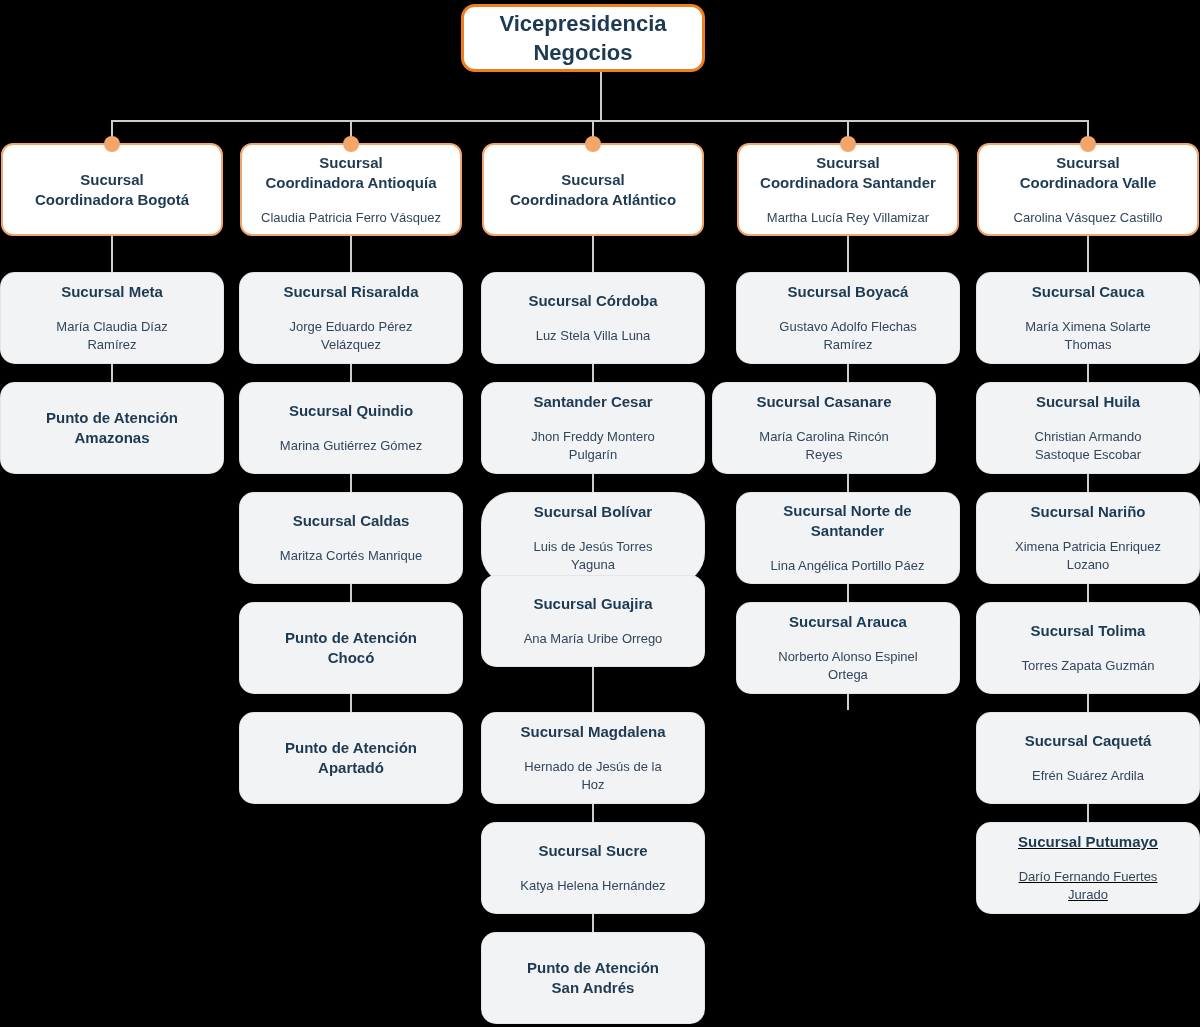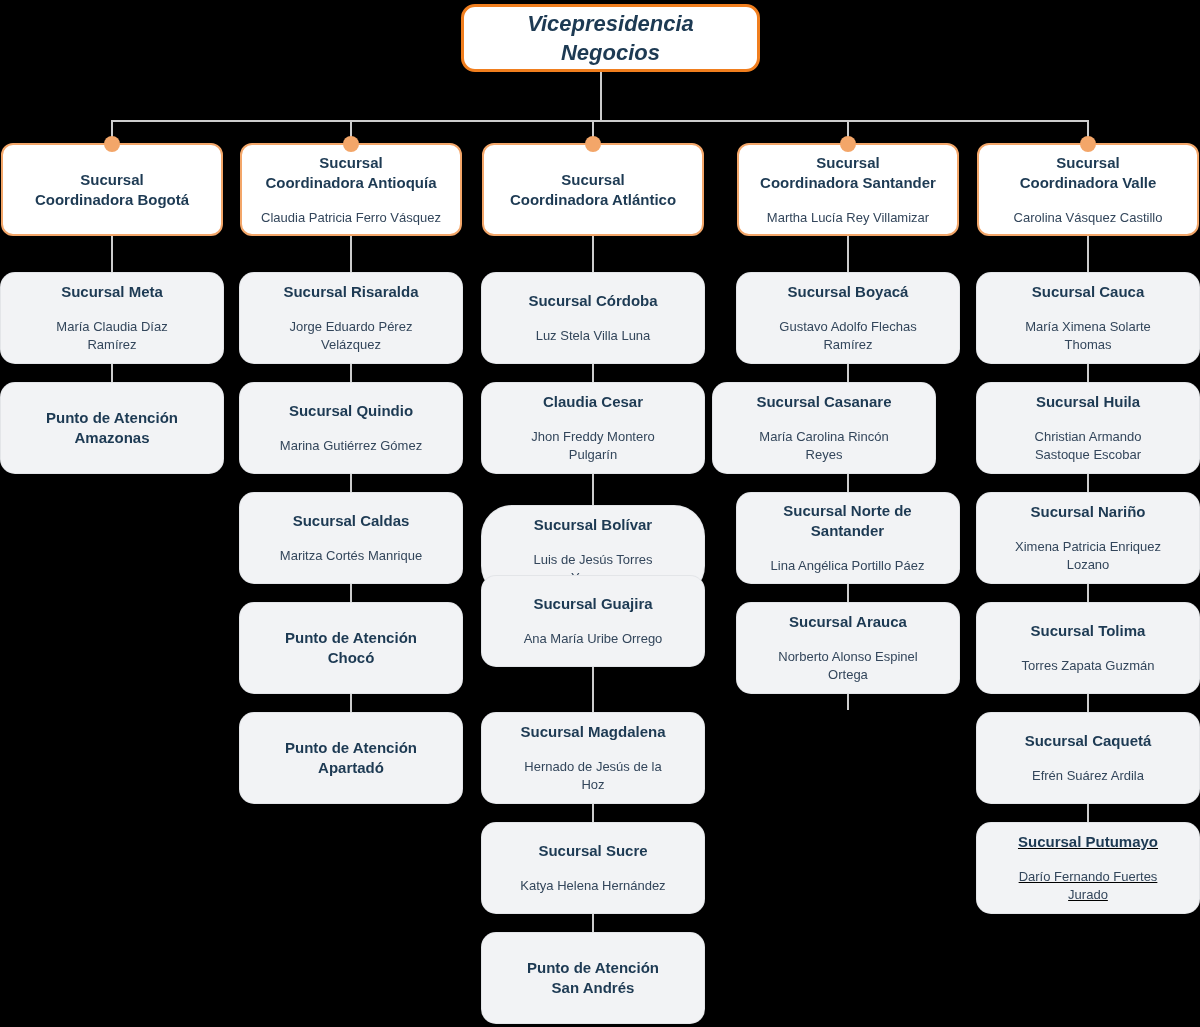--- a/index.html
+++ b/index.html
@@ -5,22 +5,22 @@
   html,body{margin:0;padding:0;background:#000;}
   .canvas{
     position:relative;width:1200px;height:1027px;background:#000;overflow:hidden;
     font-family:"Liberation Sans",sans-serif;
   }
   .line{position:absolute;background:var(--line);z-index:0;}
   .dot{position:absolute;width:16px;height:16px;border-radius:50%;background:var(--accent-soft);z-index:2;}
   .node{position:absolute;display:flex;flex-direction:column;align-items:center;justify-content:center;
         text-align:center;box-sizing:border-box;z-index:1;}
   .root-node{
-    left:461px;top:4px;width:299px;height:68px;background:#fff;
-    border:3px solid var(--accent-strong);border-radius:14px;padding:0 18px;font-style:italic;
+    left:461px;top:4px;width:244px;height:68px;background:#fff;
+    border:3px solid var(--accent-strong);border-radius:14px;padding:0 18px;
   }
   .root-title{font-size:22px;font-weight:700;line-height:29px;color:var(--title-text);white-space:pre-line;}
   .coord-node{
     width:222px;height:93px;background:#fff;border:2px solid var(--accent-soft);
     border-radius:12px;padding:6px 10px;
   }
   .child-node{
     width:222px;height:90px;background:var(--node-bg);border-radius:14px;padding:6px 12px;
     box-shadow:0 0 0 1px #e3e5e8;
   }
@@ -90,25 +90,25 @@
       <div class="dot" style="left: 585px; top: 136px;"></div>
       <div class="node coord-node" style="left: 482px; top: 143px;">
         <div class="node-title">Sucursal
 Coordinadora Atlántico</div>
       </div>
       <div class="node child-node" style="left: 482px; top: 273px;">
         <div class="node-title">Sucursal  Córdoba</div>
         <div class="node-name">Luz Stela Villa Luna</div>
       </div>
       <div class="node child-node" style="left: 482px; top: 383px;">
-        <div class="node-title">Claudia Cesar</div>
+        <div class="node-title">Santander Cesar</div>
         <div class="node-name">Jhon Freddy Montero
 Pulgarín</div>
       </div>
-      <div class="node child-node" style="left: 482px; top: 506px; border-radius: 30px;">
+      <div class="node child-node" style="left: 482px; top: 493px; border-radius: 30px;">
         <div class="node-title">Sucursal Bolívar</div>
         <div class="node-name">Luis de Jesús Torres
 Yaguna</div>
       </div>
       <div class="node child-node" style="left: 482px; top: 576px;">
         <div class="node-title">Sucursal Guajira</div>
         <div class="node-name">Ana María Uribe Orrego</div>
       </div>
       <div class="node child-node" style="left: 482px; top: 713px;">
         <div class="node-title">Sucursal Magdalena</div>

